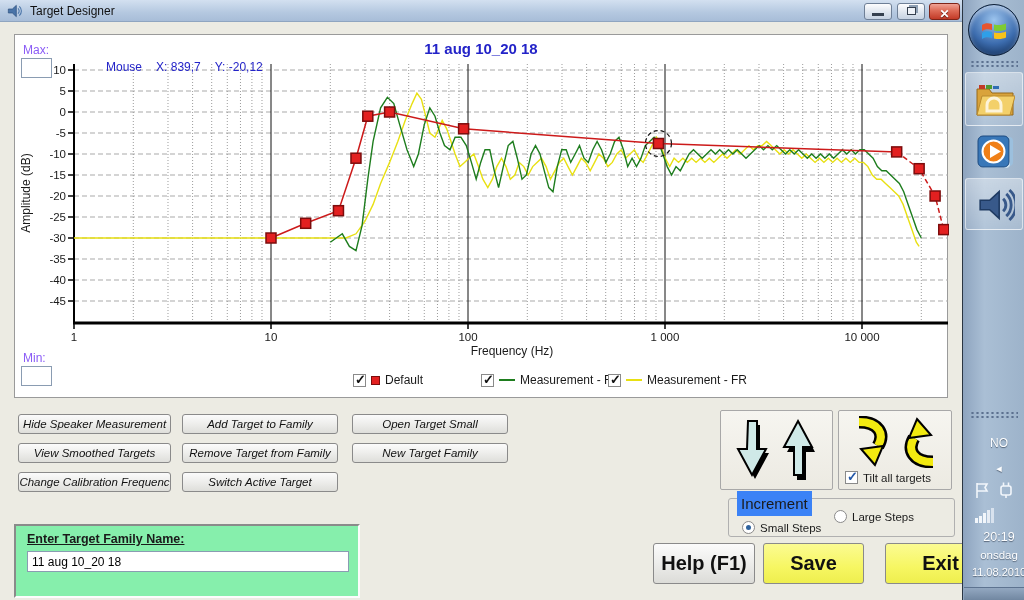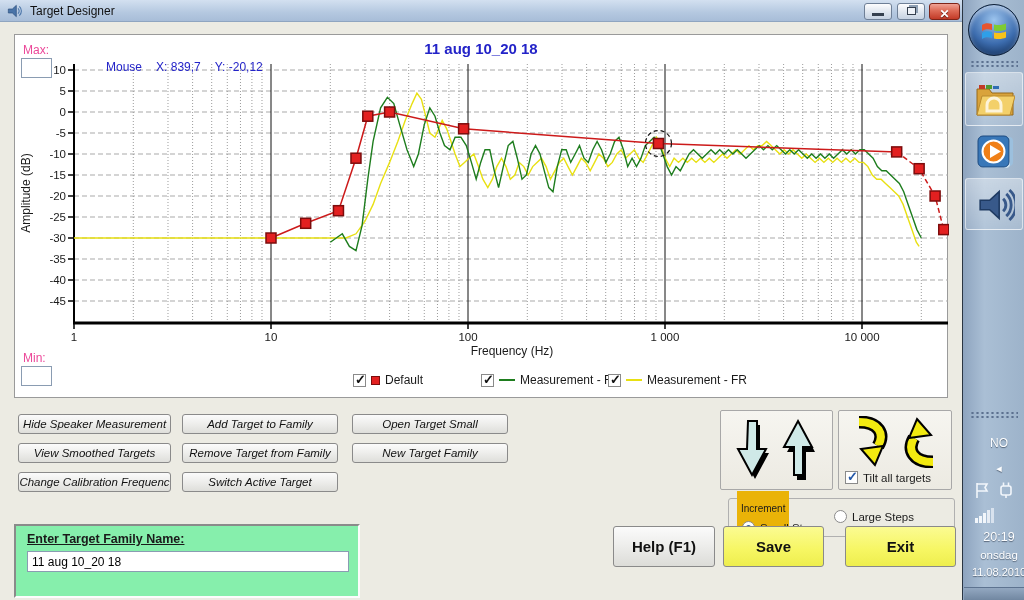--- a/index.html
+++ b/index.html
@@ -26,21 +26,21 @@
   .glyph-close { font-size:12px; font-weight:bold; color:#fff; line-height:16px; text-shadow:0 1px 1px #5e1208; }
   
   .chart-panel { position:absolute; left:14px; top:34px; width:934px; height:364px;
     background:#fff; border:1px solid #9a9a9a; }
   .chart-title { position:absolute; left:0; right:0; top:5px; text-align:center;
     font-size:15px; font-weight:bold; color:#2323c8; }
   .readout { position:absolute; font-size:12px; color:#2323c8; white-space:nowrap; }
   .readout span { margin-right:14px; }
   .mouse-readout { left:91px; top:25px; }
   .selected-readout { left:551px; top:27px; }
-  .minmax-label { position:absolute; font-size:12px; color:#ec4899; }
+  .minmax-label { position:absolute; font-size:12px; color:#8b5cf6; }
   .minmax-input { position:absolute; width:31px; height:20px; border:1px solid #8a9cb2;
     font-size:12px; padding:0 3px; background:#fff; }
   #plot { position:absolute; left:0; top:0; }
   .legend-item { position:absolute; top:337px; height:16px; display:flex; align-items:center; font-size:12px; }
   .checkbox { width:13px; height:13px; background:#fff; border:1px solid #8a8a8a;
     position:relative; margin-right:5px; flex:0 0 13px; }
   .checkbox .tick { position:absolute; left:1px; top:-3px; font-size:13px; font-weight:bold; color:#111; }
   .checkbox .tick.blue { color:#2458a8; }
   .legend-marker-square { width:9px; height:9px; background:#e32020; border:1px solid #7c0c0c; margin-right:5px; }
   .legend-marker-line { width:16px; height:2px; margin-right:5px; }
@@ -54,36 +54,36 @@
   .row1 { top:414px; } .row2 { top:443px; } .row3 { top:472px; }
   
   .arrow-panel { position:absolute; border:1px solid #a8a8a8; border-radius:2px;
     background:linear-gradient(180deg,#f6f5f0,#eceae2); }
   .panel-updown { left:720px; top:410px; width:113px; height:80px; }
   .panel-tilt   { left:838px; top:410px; width:114px; height:80px; }
   .tilt-check { position:absolute; left:845px; top:471px; display:flex; align-items:center; font-size:11.5px; }
   
   .groupbox { position:absolute; left:728px; top:498px; width:227px; height:39px;
     border:1px solid #b0b0b0; border-radius:3px; }
-  .groupbox-label { position:absolute; left:8px; top:-8px; background:#eab308; padding:12px 4px; font-size:10px; }
+  .groupbox-label { position:absolute; left:8px; top:-8px; background:#3b82f6; padding:4px 4px; font-size:15px; }
   .radio-item { position:absolute; display:flex; align-items:center; font-size:11.5px; }
   .radio { width:13px; height:13px; border-radius:50%; border:1px solid #8a8a8a; background:#fff;
     margin-right:5px; position:relative; flex:0 0 13px; }
   .radio .dot { position:absolute; left:3px; top:3px; width:5px; height:5px; border-radius:50%;
     background:#2f639e; }
   
   .family-panel { position:absolute; left:14px; top:524px; width:346px; height:74px;
     border:2px solid; border-color:#8a8a8a #fcfcfc #fcfcfc #8a8a8a; background:#86efac; }
   .family-label { position:absolute; left:11px; top:6px; font-size:12.5px; font-weight:bold;
     text-decoration:underline; }
   .family-input { position:absolute; left:11px; top:25px; width:322px; height:21px;
     border:1px solid #8a9cb2; font-size:12px; padding:0 4px; background:#fff; }
   
-  .fbtn { position:absolute; top:526px; height:41px; border:1px solid #8a8a8a; border-radius:3px;
-    font-size:15px; font-weight:bold; text-align:center; line-height:39px; color:#111; }
+  .fbtn { position:absolute; top:543px; height:41px; border:1px solid #8a8a8a; border-radius:3px;
+    font-size:20px; font-weight:bold; text-align:center; line-height:39px; color:#111;margin-left:40px; }
   .fbtn.help { left:613px; width:102px; background:linear-gradient(180deg,#fbfbfb,#eeeeec 45%,#dcdcd8); }
   .fbtn.save { left:723px; width:101px; background:linear-gradient(180deg,#fbfb92,#f6f662 60%,#eeee4e); }
   .fbtn.exit { left:845px; width:111px;  background:linear-gradient(180deg,#fbfb92,#f6f662 60%,#eeee4e); }
   
   .taskbar { position:absolute; left:962px; top:0; width:62px; height:600px;
     background:linear-gradient(90deg,#8ea4bf,#aabfd5 35%,#9db3ca);
     border-left:1px solid #2a3542; }
   .start-orb { position:absolute; left:5px; top:4px; width:52px; height:52px; border-radius:50%;
     background:radial-gradient(circle at 50% 30%,#9cc4ee,#3c6cae 55%,#16335e 88%);
     border:1px solid #0e2038; box-shadow:inset 0 3px 5px rgba(255,255,255,.55); }

